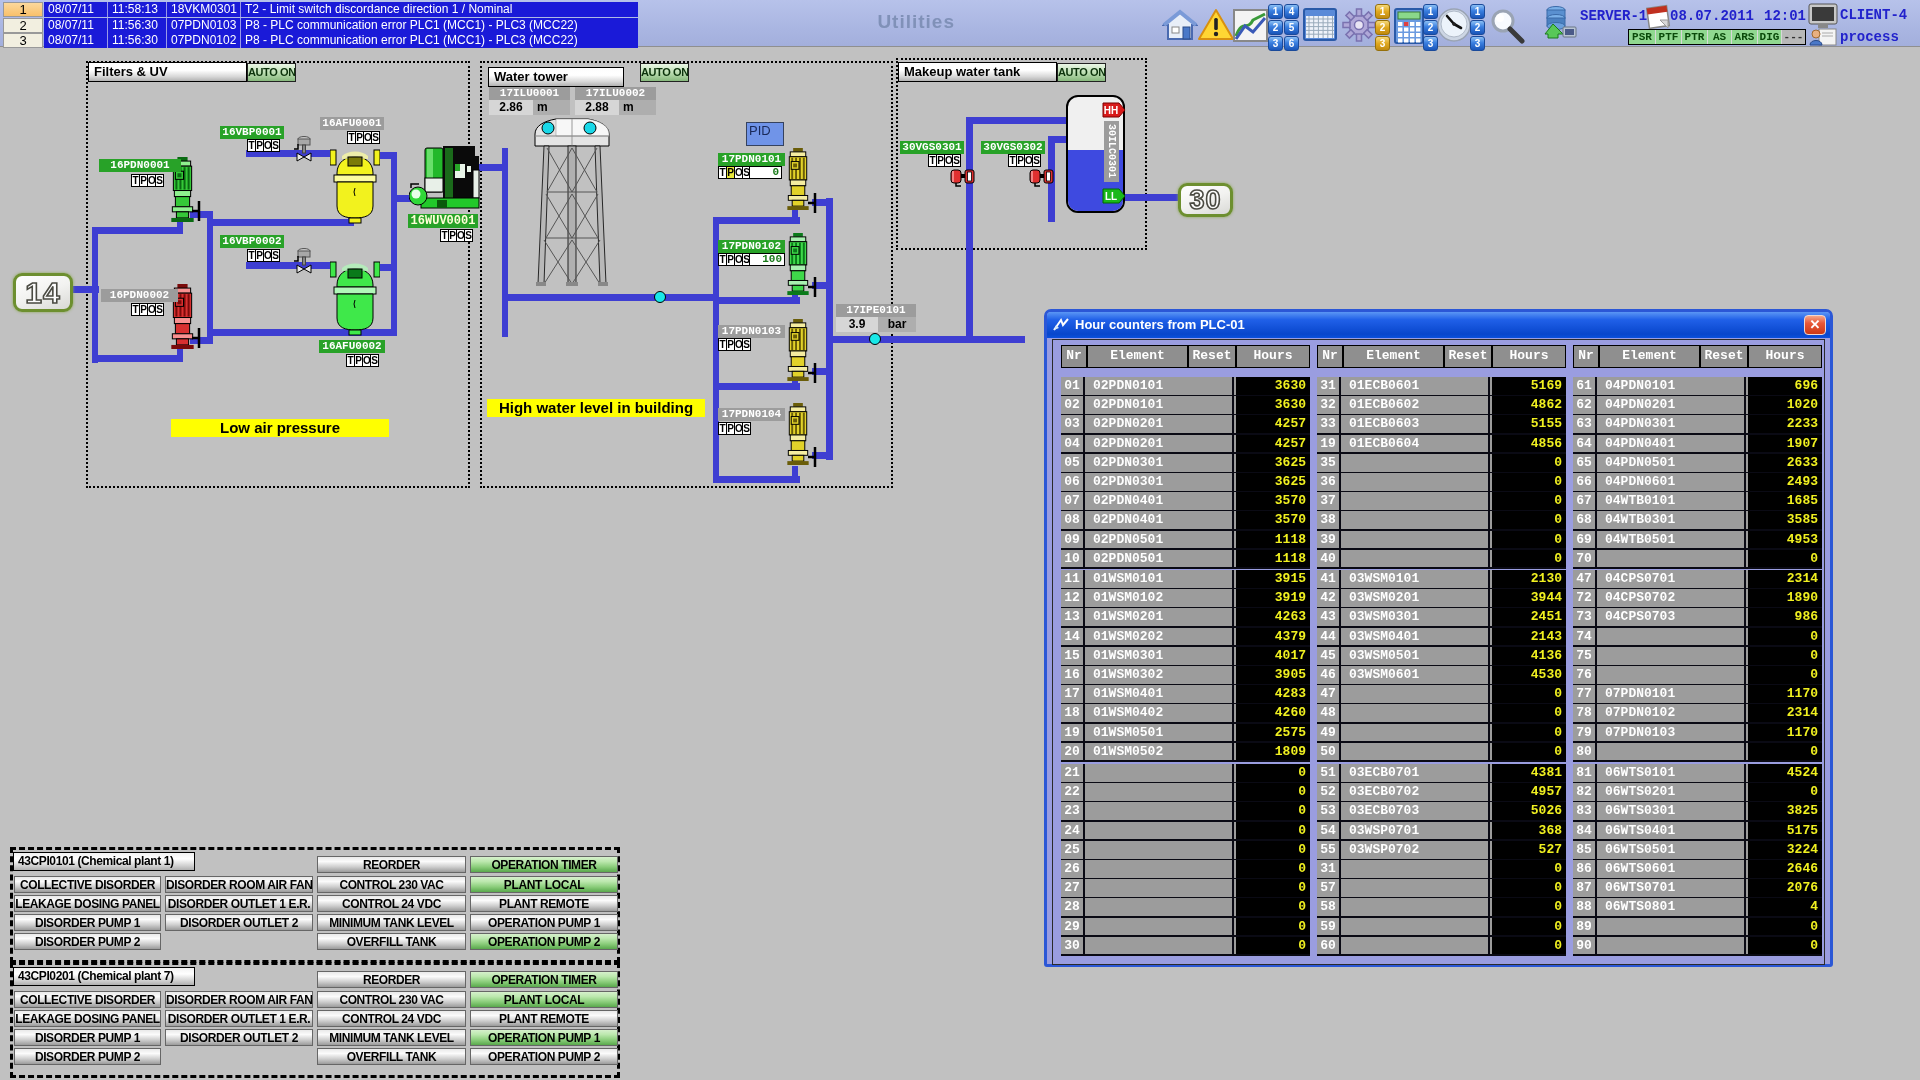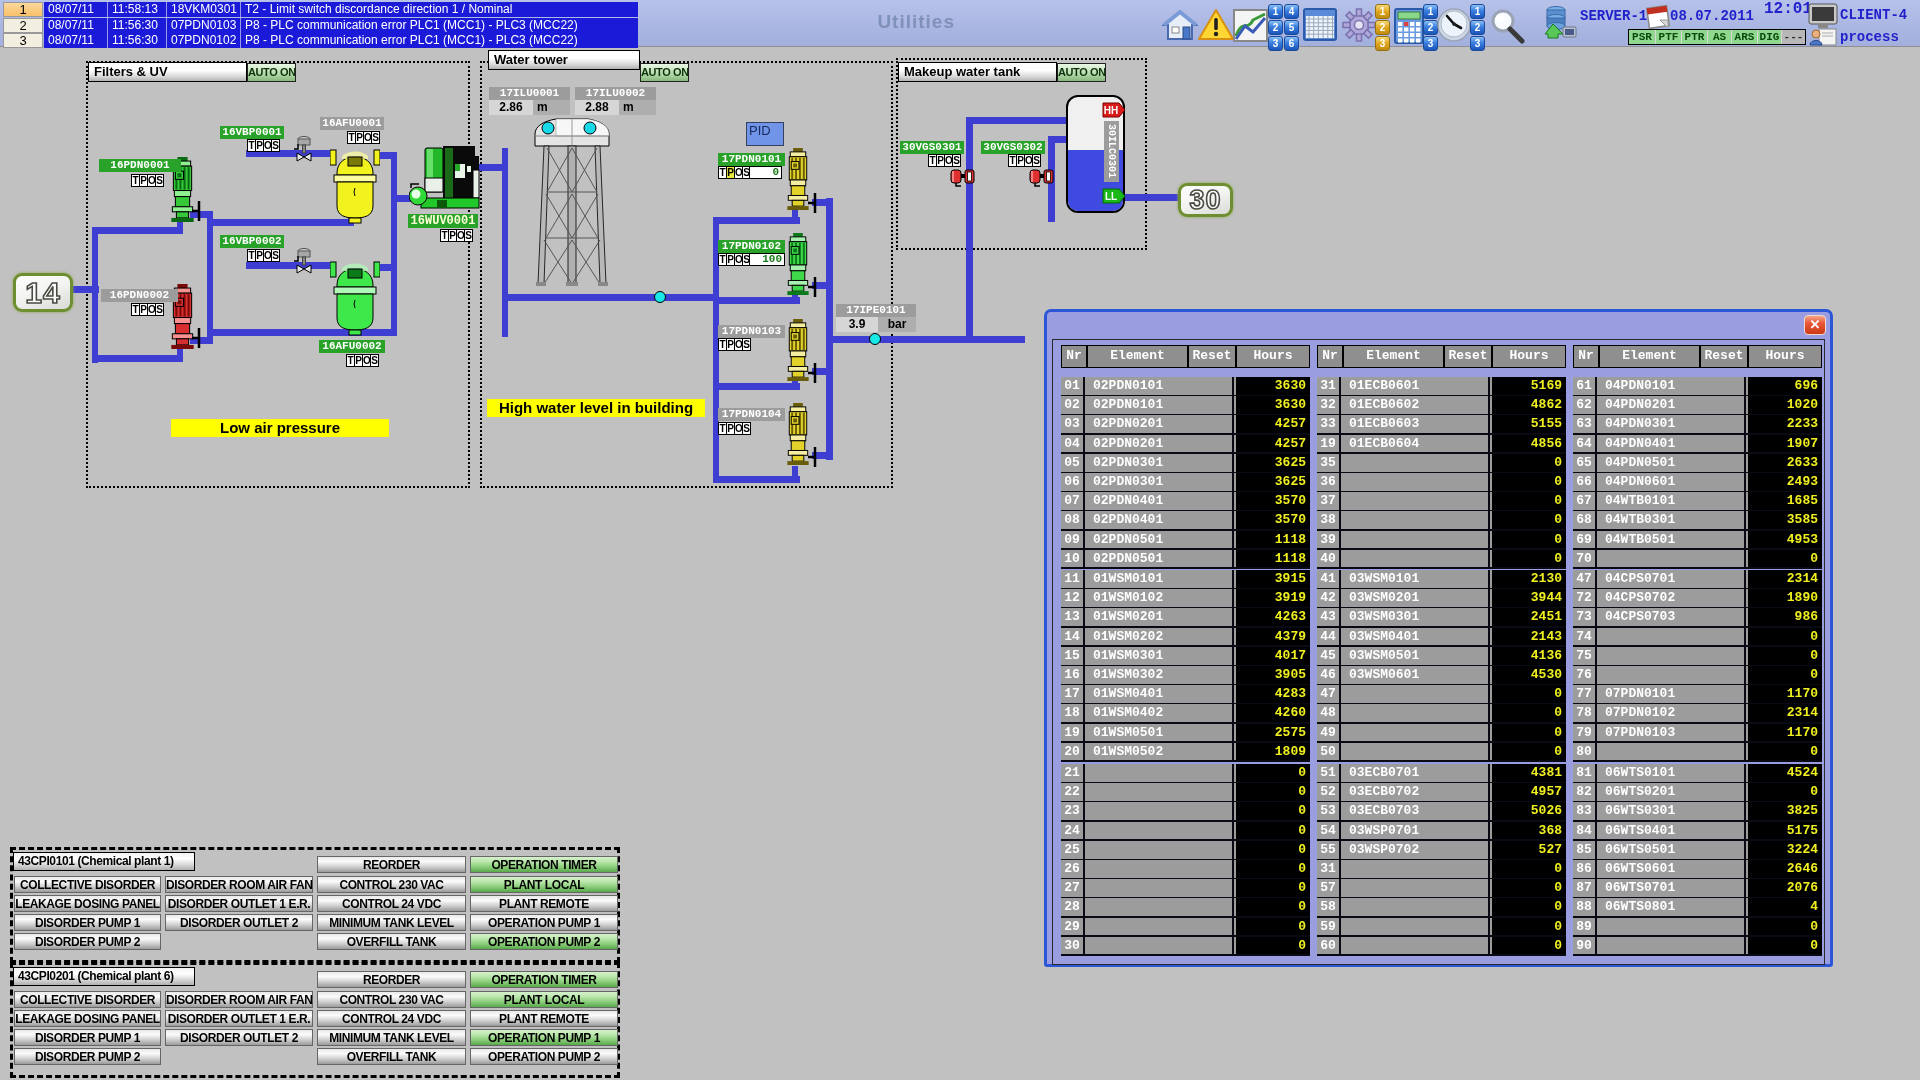--- a/index.html
+++ b/index.html
@@ -232,21 +232,21 @@
       <rect x="20" y="24" width="13" height="10" rx="1" fill="#b8c4d4" stroke="#6a7684"></rect>
       <rect x="22" y="26" width="9" height="6" fill="#4a5a88"></rect>
     </svg>
 <div class="bluetxt" style="left:1580px;top:8px;font-size:14px">SERVER-1</div>
 <svg class="ab" style="left:1646px;top:4px" width="26" height="26" viewBox="0 0 26 26">
       <rect x="2" y="3" width="20" height="20" fill="#fff" stroke="#888" stroke-width="1.5" transform="rotate(-8 12 13)"></rect>
       <rect x="2" y="3" width="20" height="6" fill="#c03020" transform="rotate(-8 12 13)"></rect>
       <path d="M14 16 L22 16 L22 24 Z" fill="#d8d8d8" stroke="#999"></path>
     </svg>
 <div class="bluetxt" style="left:1670px;top:8px;font-size:14px">08.07.2011</div>
-<div class="bluetxt" style="left:1764px;top:0;font-size:16px">12:01</div>
+<div class="bluetxt" style="left:1764px;top:8px;font-size:14px">12:01</div>
 <svg class="ab" style="left:1808px;top:3px" width="30" height="26" viewBox="0 0 30 26">
       <rect x="1" y="1" width="28" height="20" rx="2" fill="#c8c8c8" stroke="#555"></rect>
       <rect x="4" y="4" width="22" height="14" fill="#3a3a3a"></rect>
       <rect x="10" y="21" width="10" height="4" fill="#888"></rect>
     </svg>
 <div class="bluetxt" style="left:1840px;top:7px;font-size:14px">CLIENT-4</div>
 <svg class="ab" style="left:1809px;top:27px" width="28" height="20" viewBox="0 0 28 20">
       <rect x="10" y="2" width="17" height="16" fill="#f4f4f4" stroke="#888"></rect>
       <line x1="13" y1="6" x2="24" y2="6" stroke="#aaa"></line>
       <line x1="13" y1="9" x2="24" y2="9" stroke="#aaa"></line>
@@ -262,21 +262,21 @@
       <span style="width:26px">ARS</span>
       <span style="width:24px">DIG</span>
       <span class="off" style="width:23px">---</span>
     </div>
 </div>
 <div class="dotbox" style="left:86px;top:61px;width:384px;height:427px"></div>
 <div class="dotbox" style="left:480px;top:61px;width:413px;height:427px"></div>
 <div class="dotbox" style="left:896px;top:58px;width:251px;height:192px"></div>
 <div class="hdrbox" style="left:88px;top:62px;width:159px">Filters &amp; UV</div>
 <div class="auto" style="left:247px;top:63px;width:49px">AUTO ON</div>
-<div class="hdrbox" style="left:488px;top:50px;width:152px">Water tower</div>
+<div class="hdrbox" style="left:488px;top:67px;width:136px">Water tower</div>
 <div class="auto" style="left:640px;top:63px;width:49px">AUTO ON</div>
 <div class="hdrbox" style="left:898px;top:62px;width:159px">Makeup water tank</div>
 <div class="auto" style="left:1057px;top:63px;width:49px">AUTO ON</div>
 <div class="pipe" style="left:73px;top:286px;width:26px;height:7px"></div>
 <div class="pipe" style="left:92px;top:227px;width:6px;height:136px"></div>
 <div class="pipe" style="left:92px;top:227px;width:91px;height:7px"></div>
 <div class="pipe" style="left:177px;top:218px;width:6px;height:12px"></div>
 <div class="pipe" style="left:92px;top:355px;width:91px;height:7px"></div>
 <div class="pipe" style="left:177px;top:345px;width:6px;height:13px"></div>
 <div class="pipe" style="left:190px;top:211px;width:23px;height:7px"></div>
@@ -685,39 +685,43 @@
 <div class="pbtn" style="left:317px;top:876px;width:149px">CONTROL 230 VAC</div>
 <div class="pbtn" style="left:317px;top:895px;width:149px">CONTROL 24 VDC</div>
 <div class="pbtn" style="left:317px;top:914px;width:149px">MINIMUM TANK LEVEL</div>
 <div class="pbtn" style="left:317px;top:933px;width:149px">OVERFILL TANK</div>
 <div class="pbtn grn" style="left:470px;top:856px;width:148px">OPERATION TIMER</div>
 <div class="pbtn grn" style="left:470px;top:876px;width:148px">PLANT LOCAL</div>
 <div class="pbtn" style="left:470px;top:895px;width:148px">PLANT REMOTE</div>
 <div class="pbtn" style="left:470px;top:914px;width:148px">OPERATION PUMP 1</div>
 <div class="pbtn grn" style="left:470px;top:933px;width:148px">OPERATION PUMP 2</div>
 <div class="dashbox" style="left:10px;top:962px;width:610px;height:116px"></div>
-<div class="phdr" style="left:13px;top:967px;width:182px">43CPI0201 (Chemical plant 6)</div>
+<div class="phdr" style="left:13px;top:967px;width:182px">43CPI0201 (Chemical plant 7)</div>
 <div class="pbtn" style="left:14px;top:991px;width:147px">COLLECTIVE DISORDER</div>
 <div class="pbtn" style="left:14px;top:1010px;width:147px">LEAKAGE DOSING PANEL</div>
 <div class="pbtn" style="left:14px;top:1029px;width:147px">DISORDER PUMP 1</div>
 <div class="pbtn" style="left:14px;top:1048px;width:147px">DISORDER PUMP 2</div>
 <div class="pbtn" style="left:165px;top:991px;width:148px">DISORDER ROOM AIR FAN</div>
 <div class="pbtn" style="left:165px;top:1010px;width:148px">DISORDER OUTLET 1 E.R.</div>
 <div class="pbtn" style="left:165px;top:1029px;width:148px">DISORDER OUTLET 2</div>
 <div class="pbtn" style="left:317px;top:971px;width:149px">REORDER</div>
 <div class="pbtn" style="left:317px;top:991px;width:149px">CONTROL 230 VAC</div>
 <div class="pbtn" style="left:317px;top:1010px;width:149px">CONTROL 24 VDC</div>
 <div class="pbtn" style="left:317px;top:1029px;width:149px">MINIMUM TANK LEVEL</div>
 <div class="pbtn" style="left:317px;top:1048px;width:149px">OVERFILL TANK</div>
 <div class="pbtn grn" style="left:470px;top:971px;width:148px">OPERATION TIMER</div>
 <div class="pbtn grn" style="left:470px;top:991px;width:148px">PLANT LOCAL</div>
 <div class="pbtn" style="left:470px;top:1010px;width:148px">PLANT REMOTE</div>
 <div class="pbtn grn" style="left:470px;top:1029px;width:148px">OPERATION PUMP 1</div>
 <div class="pbtn" style="left:470px;top:1048px;width:148px">OPERATION PUMP 2</div>
 <div id="win">
+<div id="wtitle"><svg style="position:absolute;left:6px;top:5px" width="16" height="16" viewBox="0 0 16 16">
+        <path d="M1 13 L8 3 L10 8 L15 2" fill="none" stroke="#fff" stroke-width="2"></path>
+        <path d="M1 13 L6 11 L3 8 Z" fill="#d8e8f8"></path>
+      </svg><span style="margin-left:28px">Hour counters from PLC-01</span></div>
 <div id="wx">✕</div>
 <div class="ab" style="left:5px;top:27px;width:773px;height:626px;border:1.5px solid #2a2a2a"></div>
 <div class="hcell" style="left:14px;top:33px;width:26px">Nr</div>
 <div class="hcell" style="left:40px;top:33px;width:101px">Element</div>
 <div class="hcell" style="left:141px;top:33px;width:48px">Reset</div>
 <div class="hcell" style="left:189px;top:33px;width:74px">Hours</div>
 <div class="grp" style="left:14px;top:65px">
 <div class="row">
         <div class="nr">01</div>
         <div class="el">02PDN0101</div>

